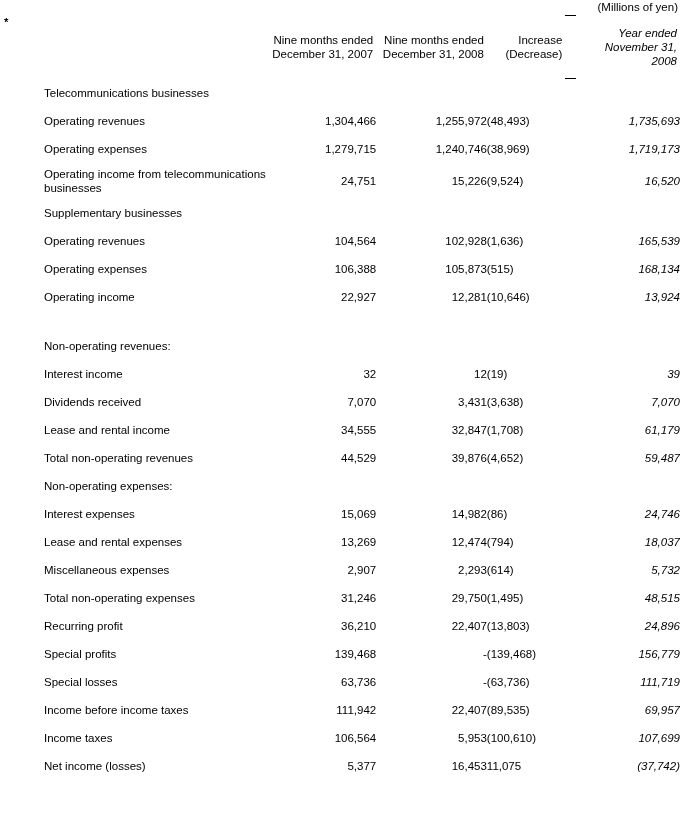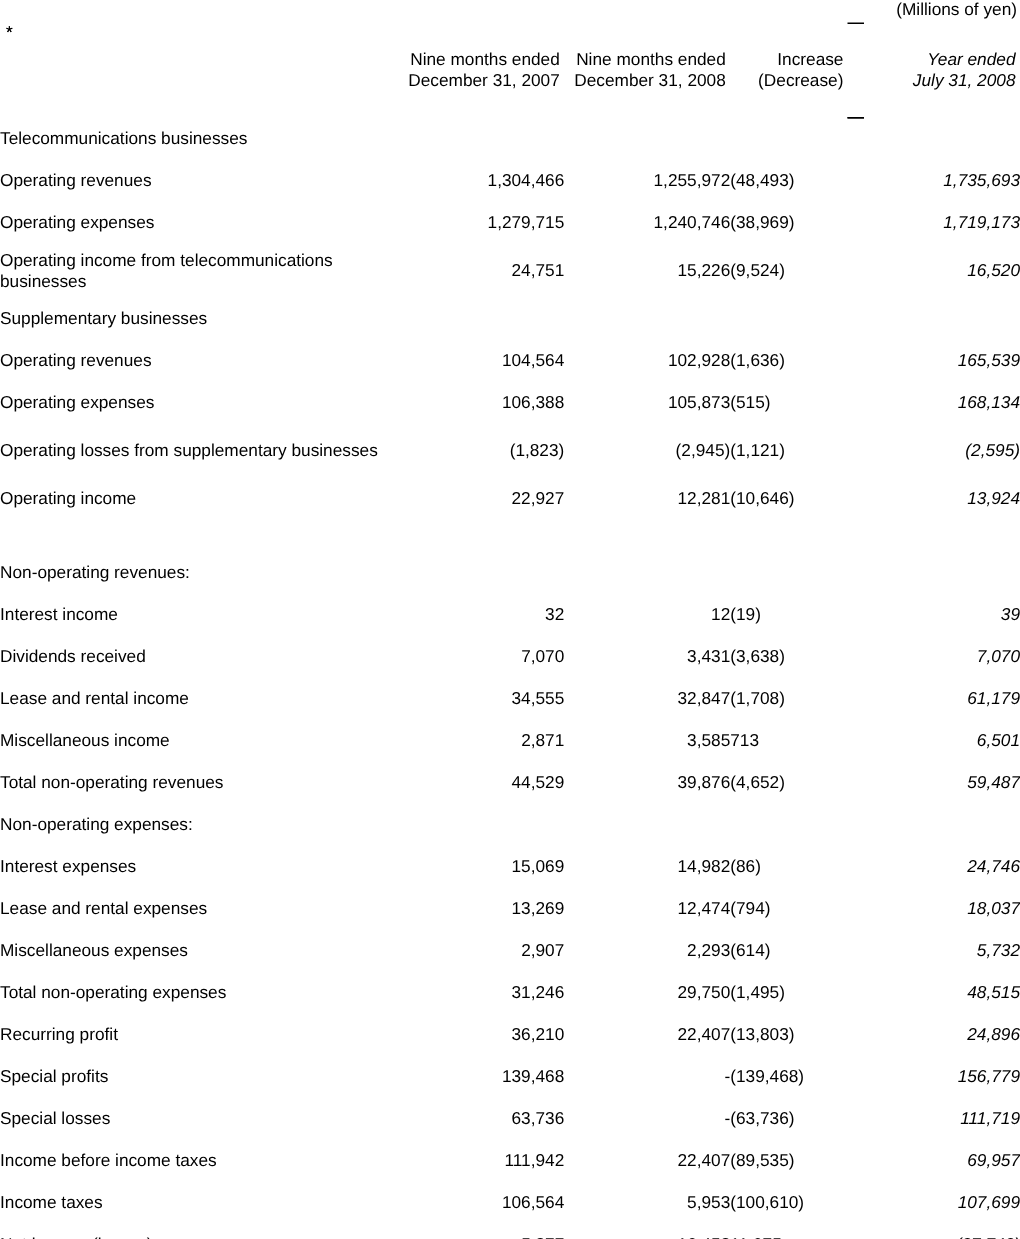--- a/index.html
+++ b/index.html
@@ -121,21 +121,21 @@
   }
   .ast {
     position: absolute;
     left: -2px;
     top: 0;
     font-size: 11.5px;
   }
   .c-v1 .ast { left: 4px; }
   .c-v2 .ast { left: 4px; }
 
-  .lbl2 { line-height: 14px; display: block; }
+  .lbl2 { line-height: 14px; display: block; margin-left: 44px; }
 </style>
 </head>
 <body>
 
 <div id="root">
 
   <div class="unit-note">(Millions of yen)</div>
 
   <table class="fin">
     <colgroup>
@@ -157,21 +157,21 @@
           <span class="hdr-l1">Nine months ended</span>
           <span class="hdr-l2">December 31, 2008</span>
         </th>
         <th class="c-v3">
           <span class="hdr-l1">Increase</span>
           <span class="hdr-l2">(Decrease)</span>
         </th>
         <th class="c-gap"></th>
         <th class="c-v4">
           <span class="hdr-l1">Year ended</span>
-          <span class="hdr-l2">July 31, 2008</span>
+          <span class="hdr-l2">November 31, 2008</span>
         </th>
       </tr>
     </thead>
     <tbody id="tbody">
         <tr class="row">
           <td class="c-label">
             <span class="lbl2">Telecommunications businesses</span>
           </td>
           <td class="c-v1">
             <span class="valwrap"></span>
@@ -288,38 +288,20 @@
             <span class="valwrap">105,873</span>
           </td>
           <td class="c-v3">
             <span class="valwrap">(515)</span>
           </td>
           <td class="c-gap"></td>
           <td class="c-v4">
             <span class="valwrap">168,134</span>
           </td>
         </tr>
-        <tr class="row tall">
-          <td class="c-label indent">
-            <span class="lbl2">Operating losses from supplementary businesses</span>
-          </td>
-          <td class="c-v1">
-            <span class="valwrap">(1,823)</span>
-          </td>
-          <td class="c-v2">
-            <span class="valwrap">(2,945)</span>
-          </td>
-          <td class="c-v3">
-            <span class="valwrap">(1,121)</span>
-          </td>
-          <td class="c-gap"></td>
-          <td class="c-v4">
-            <span class="valwrap">(2,595)</span>
-          </td>
-        </tr>
         <tr class="row">
           <td class="c-label">
             <span class="lbl2">Operating income</span>
           </td>
           <td class="c-v1">
             <span class="valwrap">22,927</span>
           </td>
           <td class="c-v2">
             <span class="valwrap">12,281</span>
           </td>
@@ -412,38 +394,20 @@
           </td>
           <td class="c-v2">
             <span class="valwrap">32,847</span>
           </td>
           <td class="c-v3">
             <span class="valwrap">(1,708)</span>
           </td>
           <td class="c-gap"></td>
           <td class="c-v4">
             <span class="valwrap">61,179</span>
-          </td>
-        </tr>
-        <tr class="row">
-          <td class="c-label indent">
-            <span class="lbl2">Miscellaneous income</span>
-          </td>
-          <td class="c-v1">
-            <span class="valwrap">2,871</span>
-          </td>
-          <td class="c-v2">
-            <span class="valwrap">3,585</span>
-          </td>
-          <td class="c-v3">
-            <span class="valwrap">713</span>
-          </td>
-          <td class="c-gap"></td>
-          <td class="c-v4">
-            <span class="valwrap">6,501</span>
           </td>
         </tr>
         <tr class="row">
           <td class="c-label indent">
             <span class="lbl2">Total non-operating revenues</span>
           </td>
           <td class="c-v1">
             <span class="valwrap">44,529</span>
           </td>
           <td class="c-v2">

